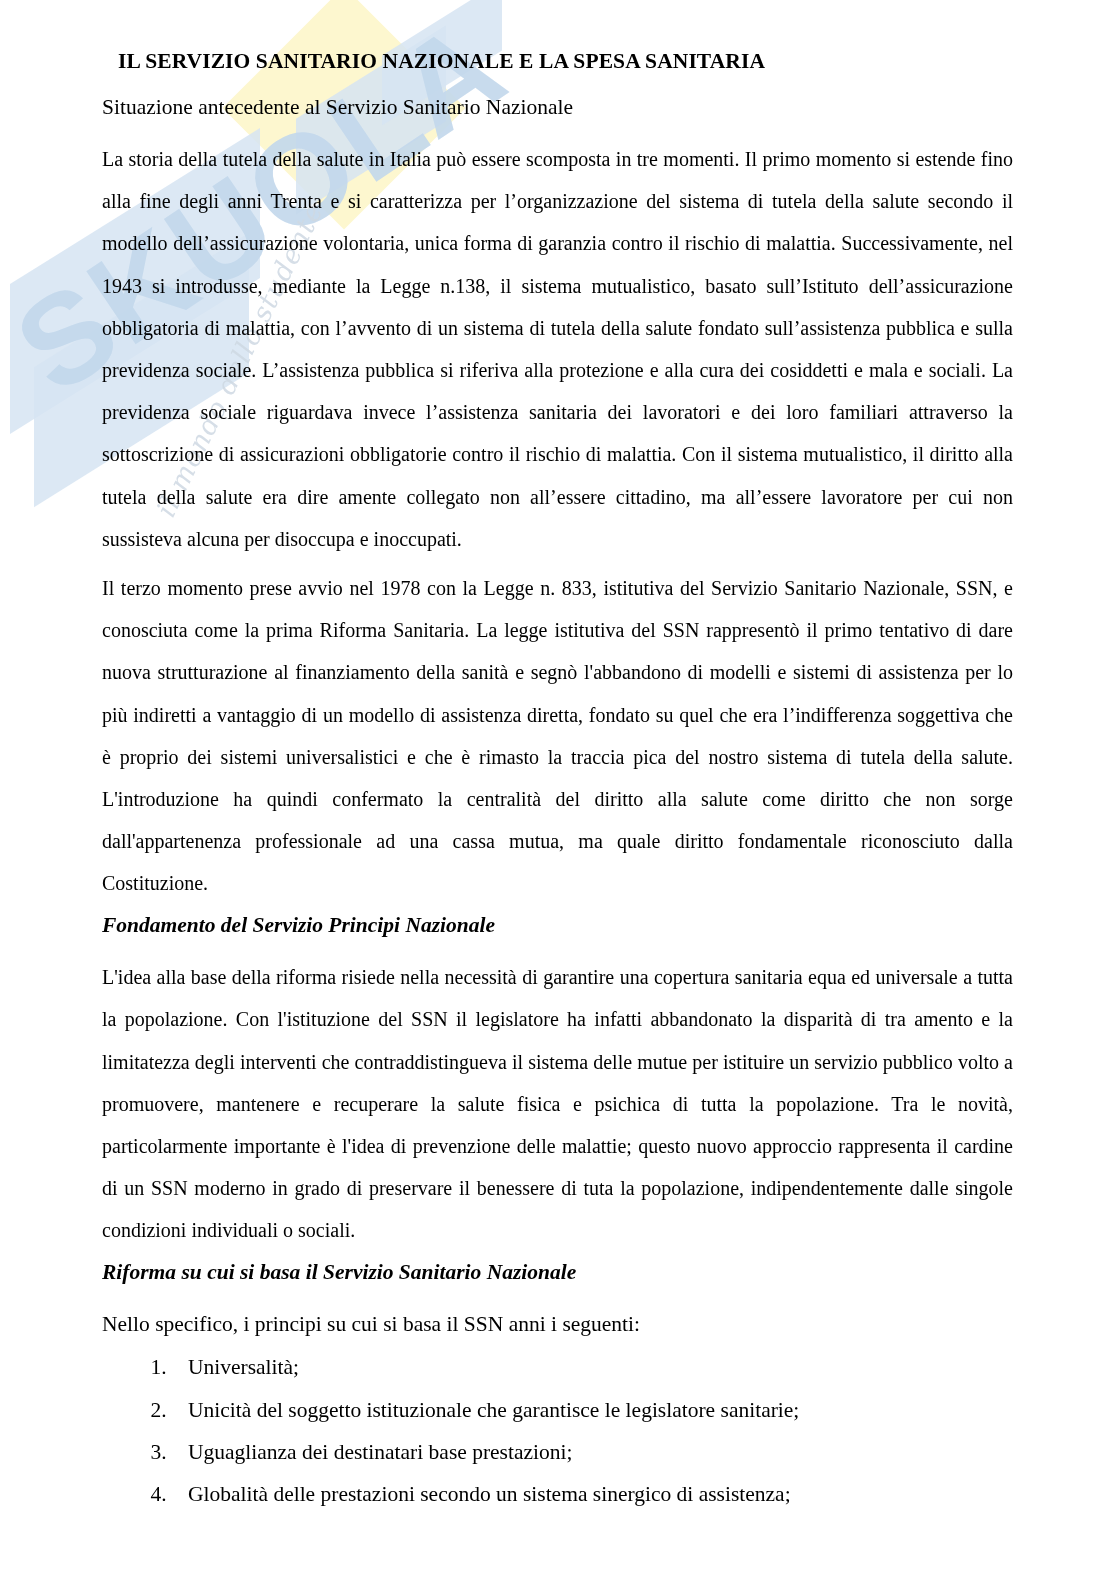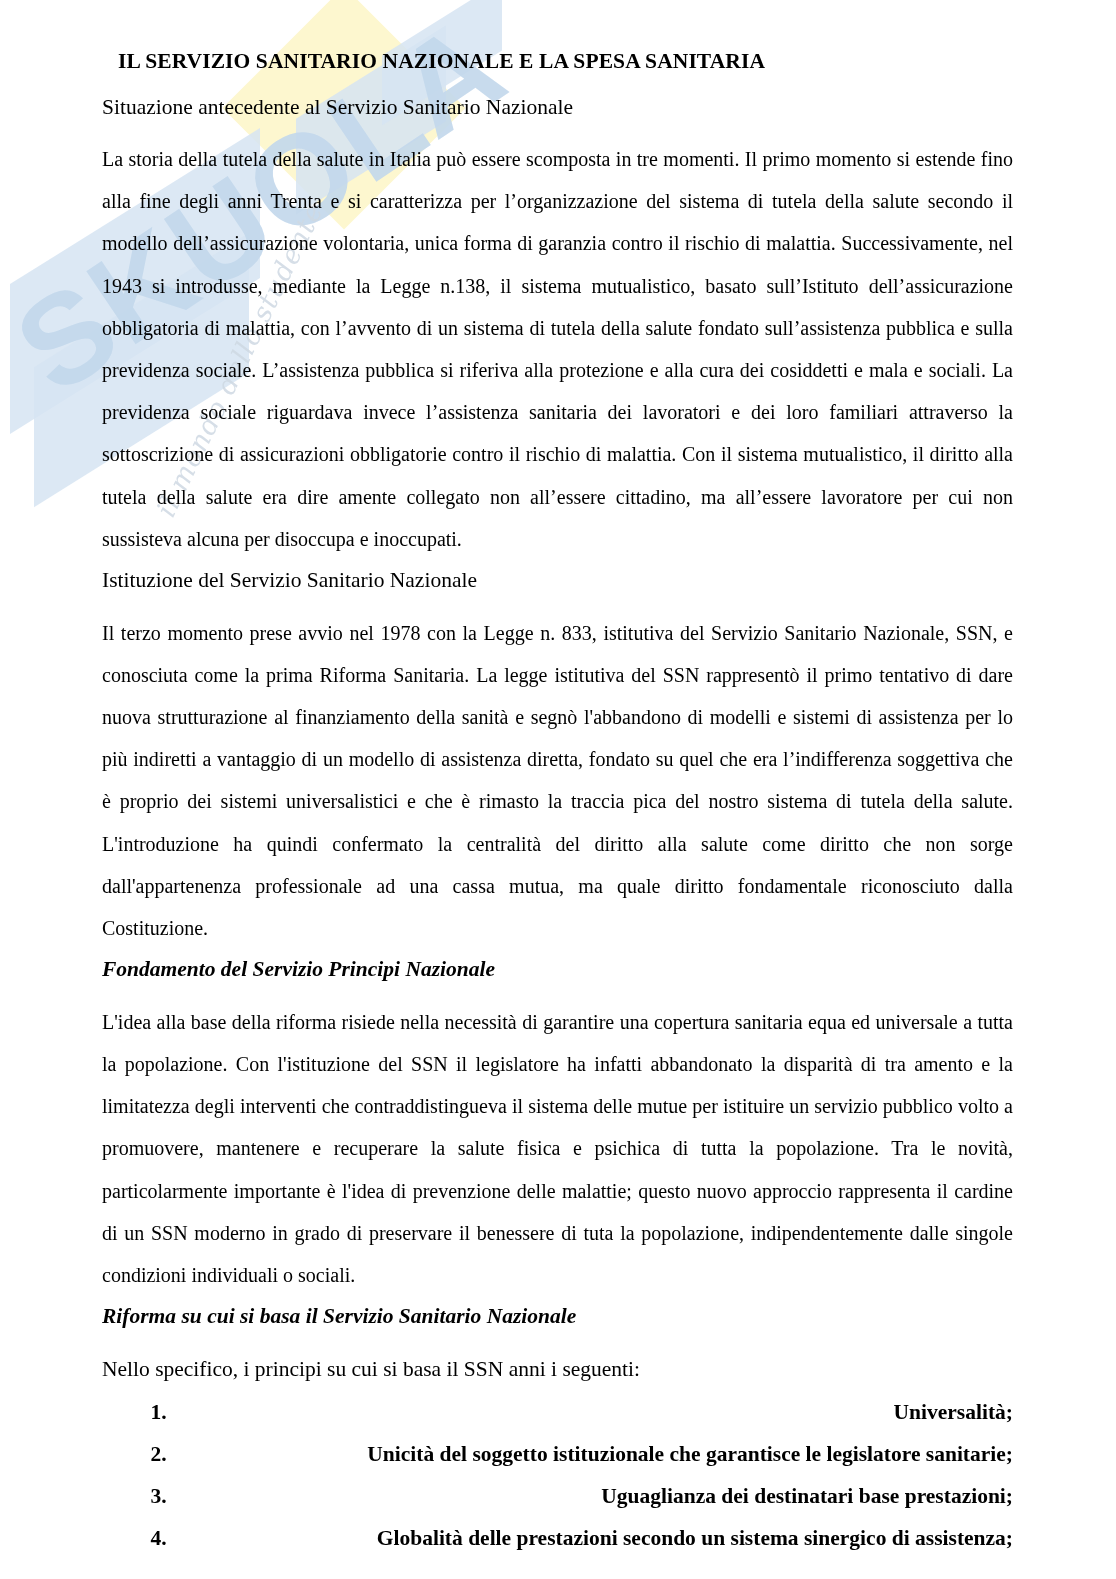--- a/index.html
+++ b/index.html
@@ -117,22 +117,21 @@
   ol.principles {
     font-size: 21.5px;
     line-height: 42.2px;
     margin: 0;
     padding-left: 70px;
     list-style-position: outside;
   }
   ol.principles li {
     padding-left: 16px;
     margin: 0;
-    text-align: right;
-    font-weight: bold;
+    text-align: left;
   }
   .gap-sm { height: 6px; }
 </style>
 </head>
 <body>
 
 <div class="page">
 
   <div class="watermark-layer">
     <div class="wm-yellow"></div>
@@ -146,21 +145,20 @@
 
   <div class="content">
 
     <h1 class="doc-title">IL SERVIZIO SANITARIO NAZIONALE E LA SPESA SANITARIA</h1>
 
     <h2 class="h-bold">Situazione antecedente al Servizio Sanitario Nazionale</h2>
     <p class="body">La storia della tutela della salute in Italia può essere scomposta in tre momenti. Il primo momento si estende fino alla fine degli anni Trenta e si caratterizza per l’organizzazione del sistema di tutela della salute secondo il modello dell’assicurazione volontaria, unica forma di garanzia contro il rischio di malattia. Successivamente, nel 1943 si introdusse, mediante la Legge n.138, il sistema mutualistico, basato sull’Istituto dell’assicurazione obbligatoria di malattia, con l’avvento di un sistema di tutela della salute fondato sull’assistenza pubblica e sulla previdenza sociale. L’assistenza pubblica si riferiva alla protezione e alla cura dei cosiddetti e mala e sociali. La previdenza sociale riguardava invece l’assistenza sanitaria dei lavoratori e dei loro familiari attraverso la sottoscrizione di assicurazioni obbligatorie contro il rischio di malattia. Con il sistema mutualistico, il diritto alla tutela della salute era dire amente collegato non all’essere cittadino, ma all’essere lavoratore per cui non sussisteva alcuna per disoccupa e inoccupati.</p>
 
     <div class="gap-sm"></div>
 
-    <h2 class="h-bold">Istituzione del Servizio Sanitario Nazionale</h2>
     <p class="body">Il terzo momento prese avvio nel 1978 con la Legge n. 833, istitutiva del Servizio Sanitario Nazionale, SSN, e conosciuta come la prima Riforma Sanitaria. La legge istitutiva del SSN rappresentò il primo tentativo di dare nuova strutturazione al finanziamento della sanità e segnò l'abbandono di modelli e sistemi di assistenza per lo più indiretti a vantaggio di un modello di assistenza diretta, fondato su quel che era l’indifferenza soggettiva che è proprio dei sistemi universalistici e che è rimasto la traccia pica del nostro sistema di tutela della salute. L'introduzione ha quindi confermato la centralità del diritto alla salute come diritto che non sorge dall'appartenenza professionale ad una cassa mutua, ma quale diritto fondamentale riconosciuto dalla Costituzione.</p>
 
     <div class="gap-sm"></div>
 
     <h2 class="h-bold-italic">Fondamento del Servizio Principi Nazionale</h2>
     <p class="body">L'idea alla base della riforma risiede nella necessità di garantire una copertura sanitaria equa ed universale a tutta la popolazione. Con l'istituzione del SSN il legislatore ha infatti abbandonato la disparità di tra amento e la limitatezza degli interventi che contraddistingueva il sistema delle mutue per istituire un servizio pubblico volto a promuovere, mantenere e recuperare la salute fisica e psichica di tutta la popolazione. Tra le novità, particolarmente importante è l'idea di prevenzione delle malattie; questo nuovo approccio rappresenta il cardine di un SSN moderno in grado di preservare il benessere di tuta la popolazione, indipendentemente dalle singole condizioni individuali o sociali.</p>
 
     <div class="gap-sm"></div>
 
     <h2 class="h-bold-italic">Riforma su cui si basa il Servizio Sanitario Nazionale</h2>

